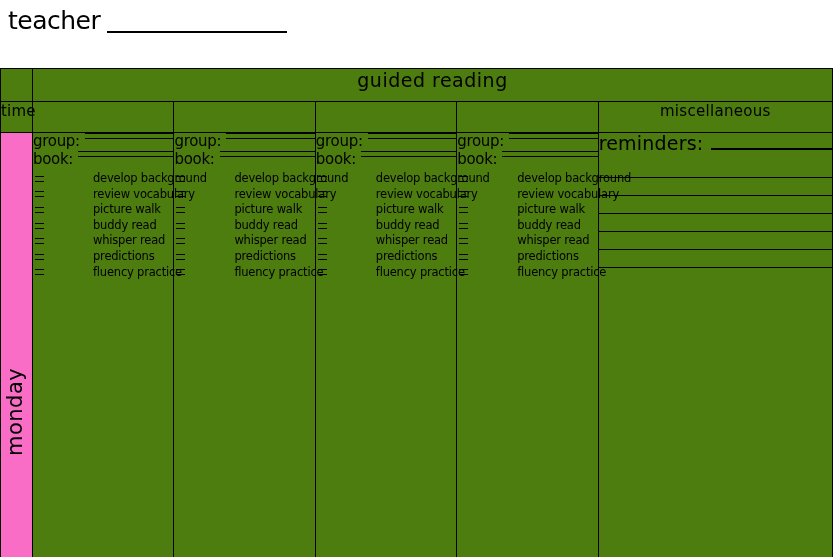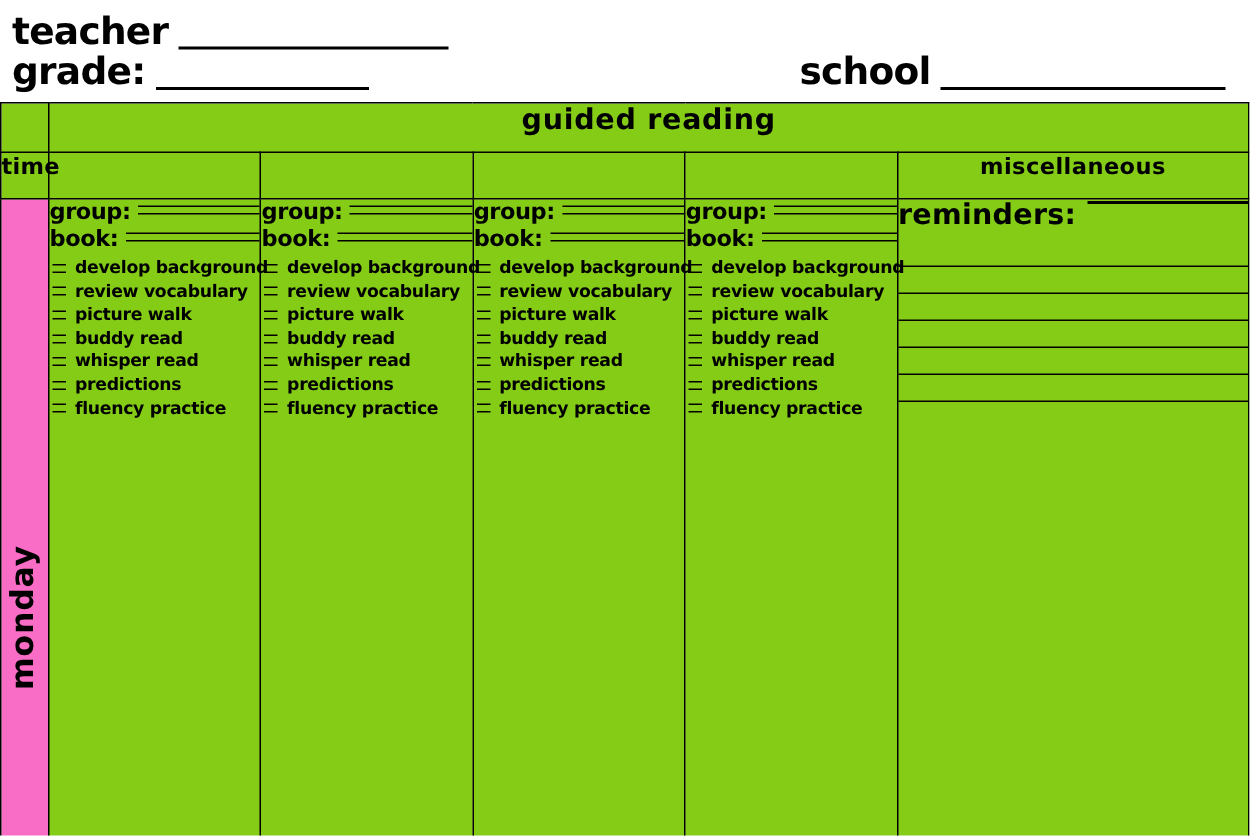--- a/index.html
+++ b/index.html
@@ -29,21 +29,21 @@
     padding: 8px 6px 0 8px;
     box-sizing: border-box;
   }
   .top-row {
     position: relative;
     height: 27px;
     white-space: nowrap;
   }
   .hand {
     font-family: "DejaVu Sans", sans-serif;
-    font-weight: 700;
+    font-weight: 400;
     letter-spacing: 0.2px;
   }
   .field-label {
     display: inline-block;
     font-size: 25px;
     line-height: 25px;
     vertical-align: bottom;
     letter-spacing: -0.5px;
   }
   .blank-line {
@@ -67,21 +67,21 @@
   table.planner {
     border-collapse: collapse;
     width: 833px;
     table-layout: fixed;
     margin: 0;
   }
   table.planner td, table.planner th {
     border: 1.5px solid #000;
     padding: 0;
     vertical-align: top;
-    background: #84cc16;
+    background: #4d7c0f;
   }
 
   .col-time  { width: 31px; }
   .col-gr    { width: 137px; }
   .col-misc  { width: 227px; }
 
   .banner-cell {
     height: 32px;
     text-align: center;
     vertical-align: middle;
@@ -124,21 +124,21 @@
     line-height: 29px;
     white-space: nowrap;
   }
 
   
   .gr-cell {
     padding: 6px 4px 4px 4px;
   }
   .gr-field {
     display: flex;
-    align-items: center;
+    align-items: flex-start;
     font-size: 15px;
     line-height: 17px;
     margin-bottom: 1px;
     white-space: nowrap;
   }
   .gr-field-label { letter-spacing: -0.3px; }
   .gr-dbl {
     flex: 1;
     margin-left: 5px;
     margin-bottom: 3px;
@@ -151,38 +151,40 @@
     margin: 3px 0 0 0;
     padding: 0;
   }
   .check-list li {
     display: flex;
     align-items: center;
     font-size: 11.5px;
     line-height: 15.6px;
     white-space: nowrap;
     letter-spacing: -0.2px;
+    gap: 43px;
   }
   .chk {
     display: inline-block;
     width: 9px;
     height: 4px;
     margin-right: 6px;
     margin-left: 2px;
     border-top: 1.1px solid #000;
     border-bottom: 1.1px solid #000;
     flex: 0 0 auto;
   }
 
   
   .misc-cell {
     padding: 6px 10px 4px 10px;
   }
   .reminders-head {
     display: flex;
+    align-items: flex-end;
     font-size: 19px;
     line-height: 21px;
     white-space: nowrap;
     margin-bottom: 6px;
   }
   .reminders-head .rline {
     flex: 1;
     margin-left: 8px;
     margin-bottom: 4px;
     border-bottom: 2px solid #000;
@@ -195,26 +197,20 @@
   }
 </style>
 </head>
 <body>
 
 <div class="page">
 
   <div class="top-area">
     <div class="top-row">
       <span class="hand field-label">teacher</span><span class="blank-line bl-teacher"></span>
-    </div>
-    <div class="top-row">
-      <span class="hand field-label">grade:</span><span class="blank-line bl-grade"></span>
-      <span class="school-group">
-        <span class="hand field-label">school</span><span class="blank-line bl-school"></span>
-      </span>
     </div>
   </div>
 
   <table class="planner">
     <colgroup>
       <col class="col-time">
       <col class="col-gr">
         <col class="col-gr">
         <col class="col-gr">
         <col class="col-gr">

